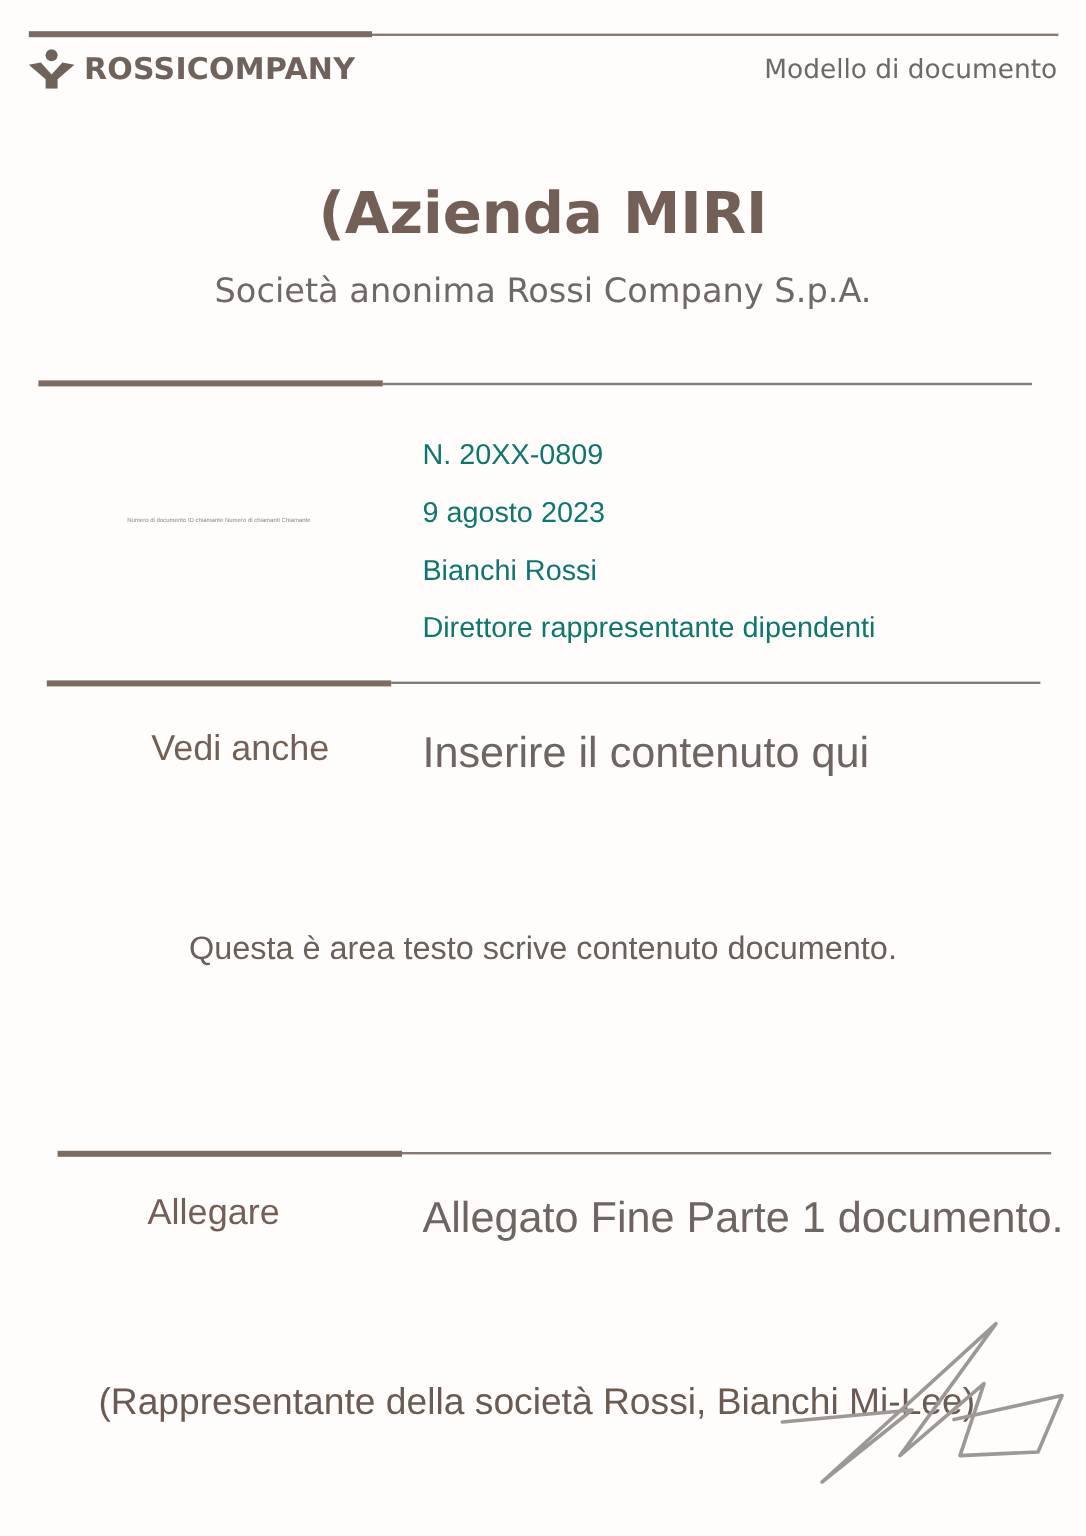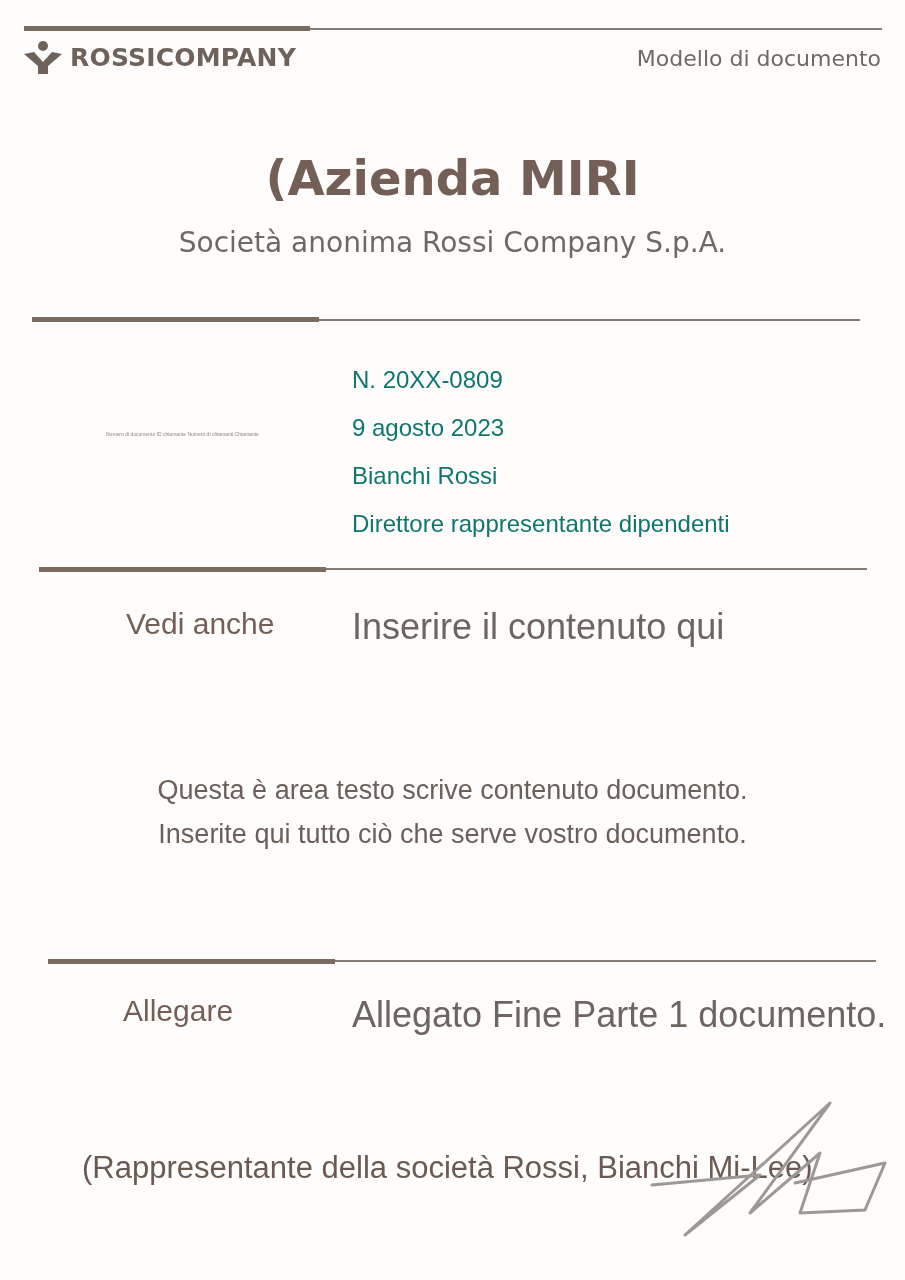--- a/index.html
+++ b/index.html
@@ -52,21 +52,20 @@
 </div>
 
 <div class="thick" style="left:39px; top:567px; width:287px;"></div>
 <div class="thin" style="left:326px; top:568px; width:541px;"></div>
 
 <div class="abs label" style="left:102px; top:607px;margin-left:24px;">Vedi anche</div>
 <div class="abs value" style="left:352px; top:606px;">Inserire il contenuto qui</div>
 
 <div class="abs body-text">
   <div>Questa è area testo scrive contenuto documento.</div>
-  <div>Inserite qui tutto ciò che serve vostro documento.</div>
 </div>
 
 <div class="thick" style="left:48px; top:959px; width:287px;"></div>
 <div class="thin" style="left:335px; top:960px; width:541px;"></div>
 
 <div class="abs label" style="left:123px; top:994px;">Allegare</div>
 <div class="abs value" style="left:352px; top:994px;">Allegato Fine Parte 1 documento.</div>
 
 <div class="abs footer-sig">(Rappresentante della società Rossi, Bianchi Mi-Lee)</div>
 <svg class="abs" style="left:640px; top:1095px;" width="260" height="150" viewBox="0 0 260 150">

